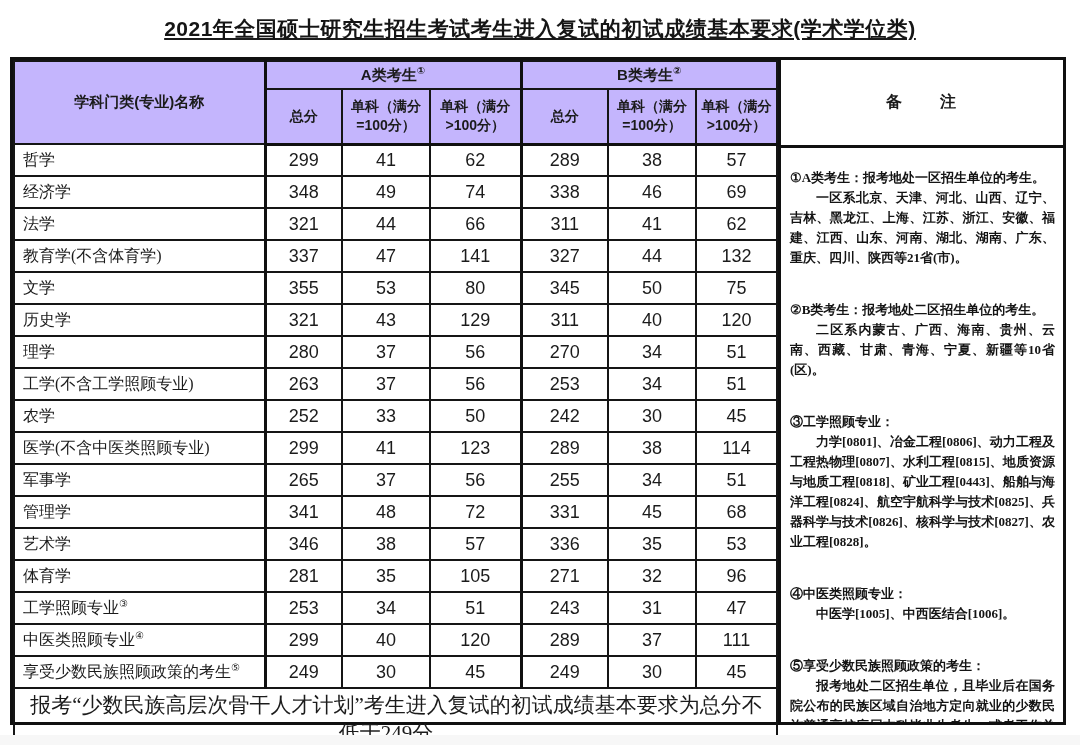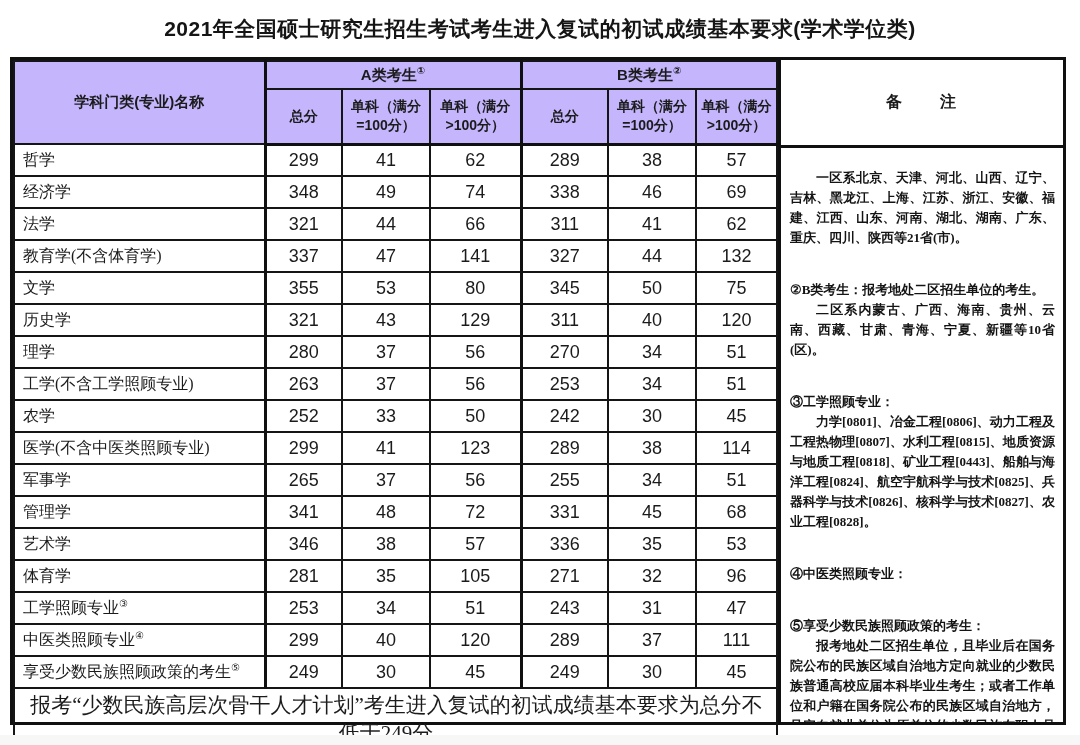--- a/index.html
+++ b/index.html
@@ -1,19 +1,20 @@
 <!DOCTYPE html>
 <html><head>
 <meta charset="utf-8">
 <style>
   html,body{margin:0;padding:0;background:#f7f7f7;}
   .page{
     position:relative;width:1080px;height:735px;background:#ffffff;
     font-family:"Liberation Sans","DejaVu Sans",sans-serif;color:#1b1b1b;
     overflow:hidden;
+    text-decoration:underline;
   }
   .title{
     text-align:center;padding-top:15px;font-size:21px;font-weight:bold;
     letter-spacing:.5px;color:#151515;
   }
   .tablewrap{
     position:absolute;left:10px;top:57px;width:1056px;height:668px;
     border:3px solid #101010;display:flex;box-sizing:border-box;background:#fff;
   }
   table.main{
@@ -265,24 +266,26 @@
       <tfoot>
         <tr>
           <td colspan="7">报考“少数民族高层次骨干人才计划”考生进入复试的初试成绩基本要求为总分不低于249分。</td>
         </tr>
       </tfoot>
     </table>
 
     <div class="remarks-col">
       <div class="remarks-header">备　　注</div>
       <div class="remarks-body" id="remarks-body">
+          <p class="">①A类考生：报考地处一区招生单位的考生。</p>
           <p class="indent ">一区系北京、天津、河北、山西、辽宁、吉林、黑龙江、上海、江苏、浙江、安徽、福建、江西、山东、河南、湖北、湖南、广东、重庆、四川、陕西等21省(市)。</p>
           <p class="gap">②B类考生：报考地处二区招生单位的考生。</p>
           <p class="indent ">二区系内蒙古、广西、海南、贵州、云南、西藏、甘肃、青海、宁夏、新疆等10省(区)。</p>
           <p class="gap">③工学照顾专业：</p>
           <p class="indent ">力学[0801]、冶金工程[0806]、动力工程及工程热物理[0807]、水利工程[0815]、地质资源与地质工程[0818]、矿业工程[0443]、船舶与海洋工程[0824]、航空宇航科学与技术[0825]、兵器科学与技术[0826]、核科学与技术[0827]、农业工程[0828]。</p>
           <p class="gap">④中医类照顾专业：</p>
+          <p class="indent ">中医学[1005]、中西医结合[1006]。</p>
           <p class="gap">⑤享受少数民族照顾政策的考生：</p>
           <p class="indent ">报考地处二区招生单位，且毕业后在国务院公布的民族区域自治地方定向就业的少数民族普通高校应届本科毕业生考生；或者工作单位和户籍在国务院公布的民族区域自治地方，且定向就业单位为原单位的少数民族在职人员考生。</p>
         </div>
     </div>
   </div>
 </div>
 
 </body></html>

